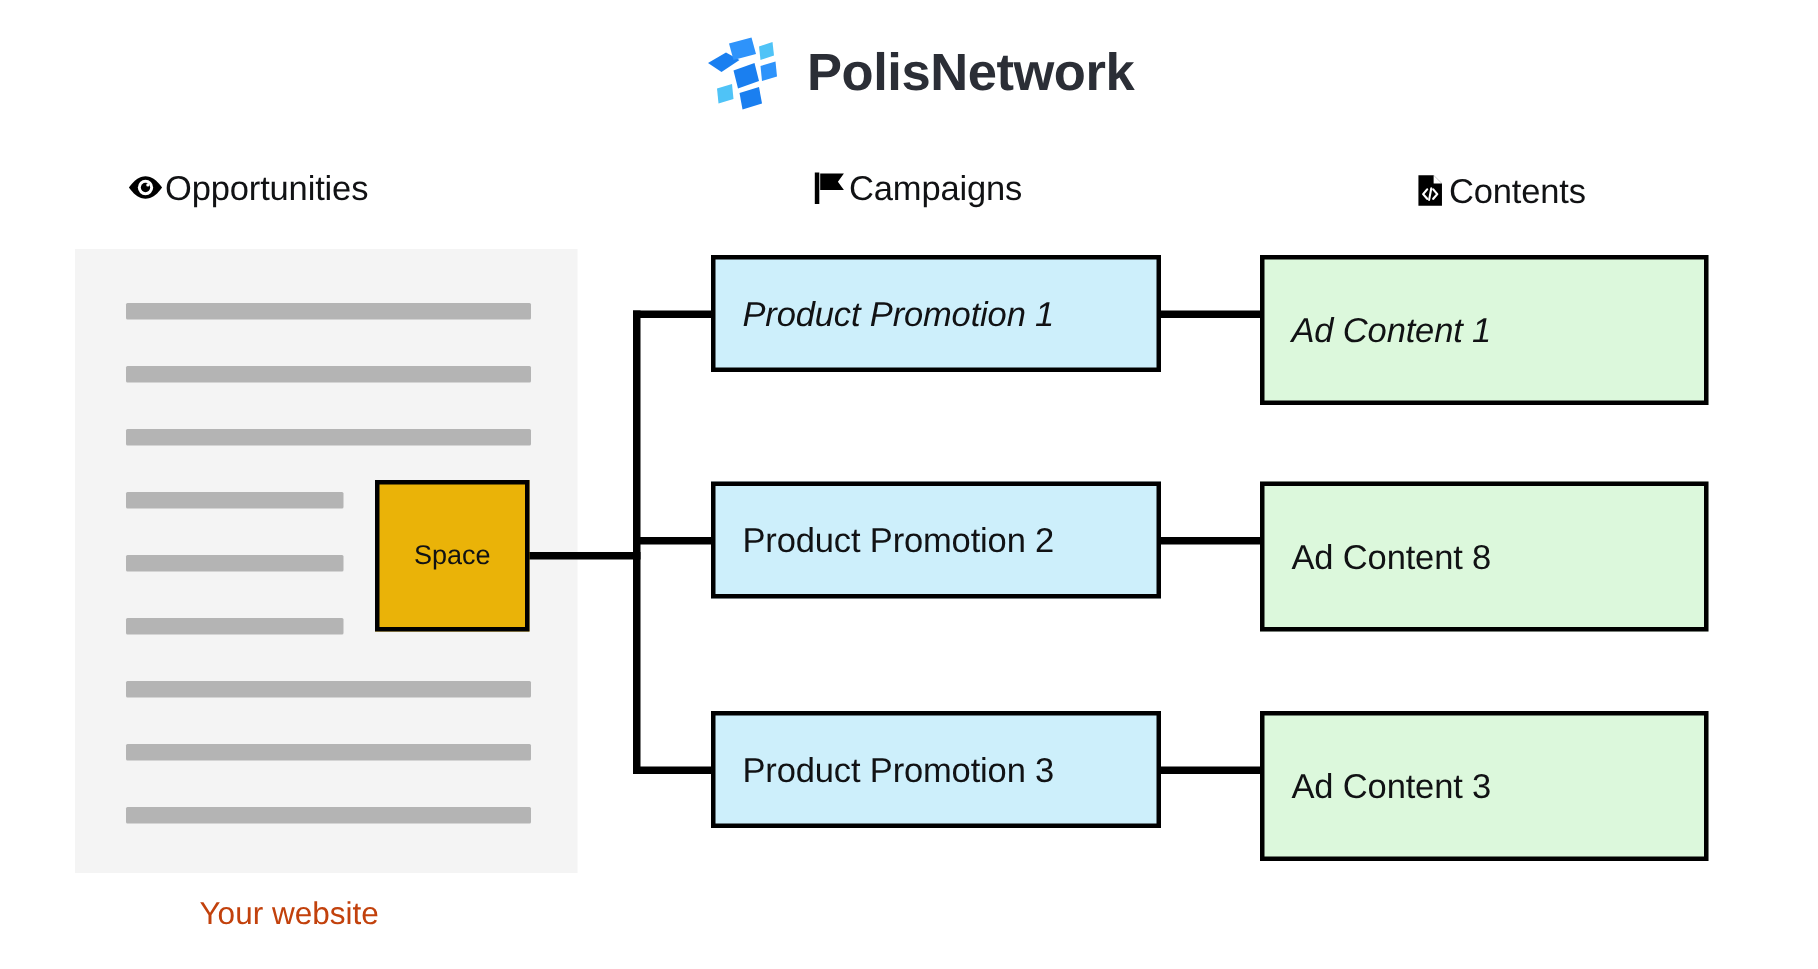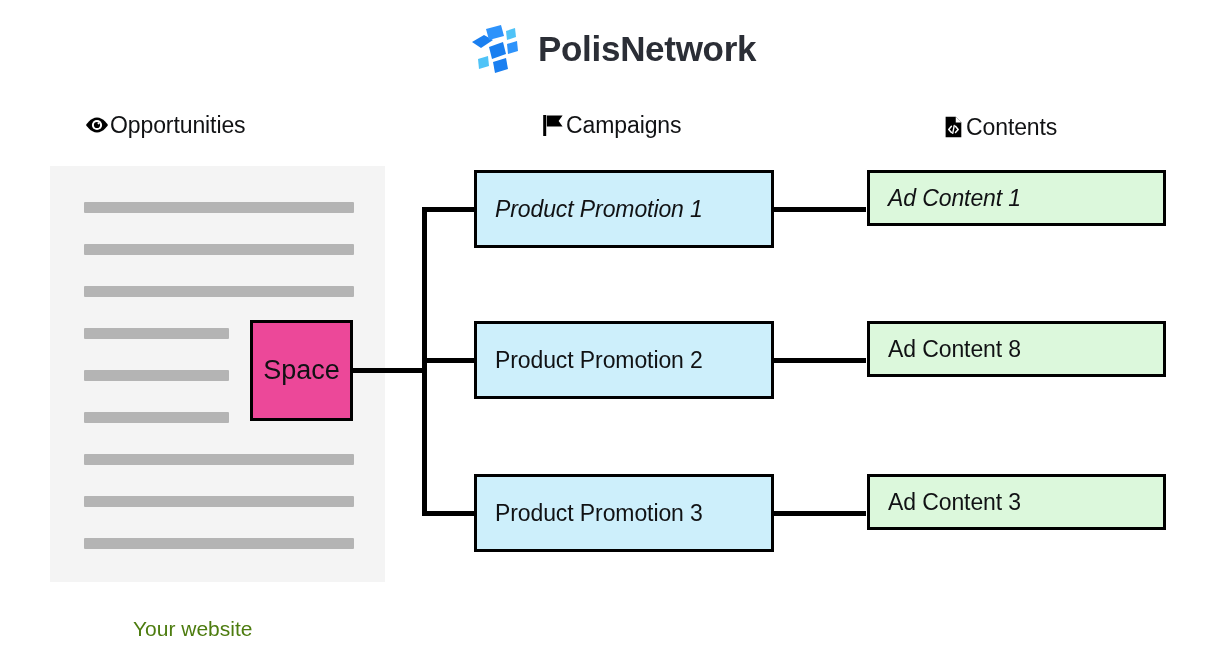--- a/index.html
+++ b/index.html
@@ -89,37 +89,37 @@
   }
   .mock-bar.wide  { width: 270px; }
   .mock-bar.short { width: 145px; }
 
   .space-box {
     position: absolute;
     left: 250px;
     top: 320px;
     width: 103px;
     height: 101px;
-    background: #ec4899;
+    background: #eab308;
     border: 3px solid #000000;
     box-sizing: border-box;
     display: flex;
     align-items: center;
     justify-content: center;
-    font-size: 27px;
+    font-size: 18px;
     color: #111214;
     z-index: 3;
   }
 
   .caption {
     position: absolute;
     left: 133px;
-    top: 617px;
+    top: 598px;
     font-size: 21px;
-    color: #4d7c0f;
+    color: #c2410c;
     white-space: nowrap;
   }
 
   
   .line-h {
     position: absolute;
     height: 5px;
     background: #000000;
     z-index: 1;
   }
@@ -144,23 +144,23 @@
     z-index: 2;
     white-space: nowrap;
   }
   .node.campaign {
     left: 474px;
     width: 300px;
     height: 78px;
     background: #cdeffb;
   }
   .node.content {
-    left: 867px;
+    left: 840px;
     width: 299px;
-    height: 56px;
+    height: 100px;
     background: #dcf8dc;
   }
   .row1 { top: 170px; font-style: italic; }
   .row2 { top: 321px; }
   .row3 { top: 474px; }
 </style>
 </head>
 <body>
 
 <div id="stage">

